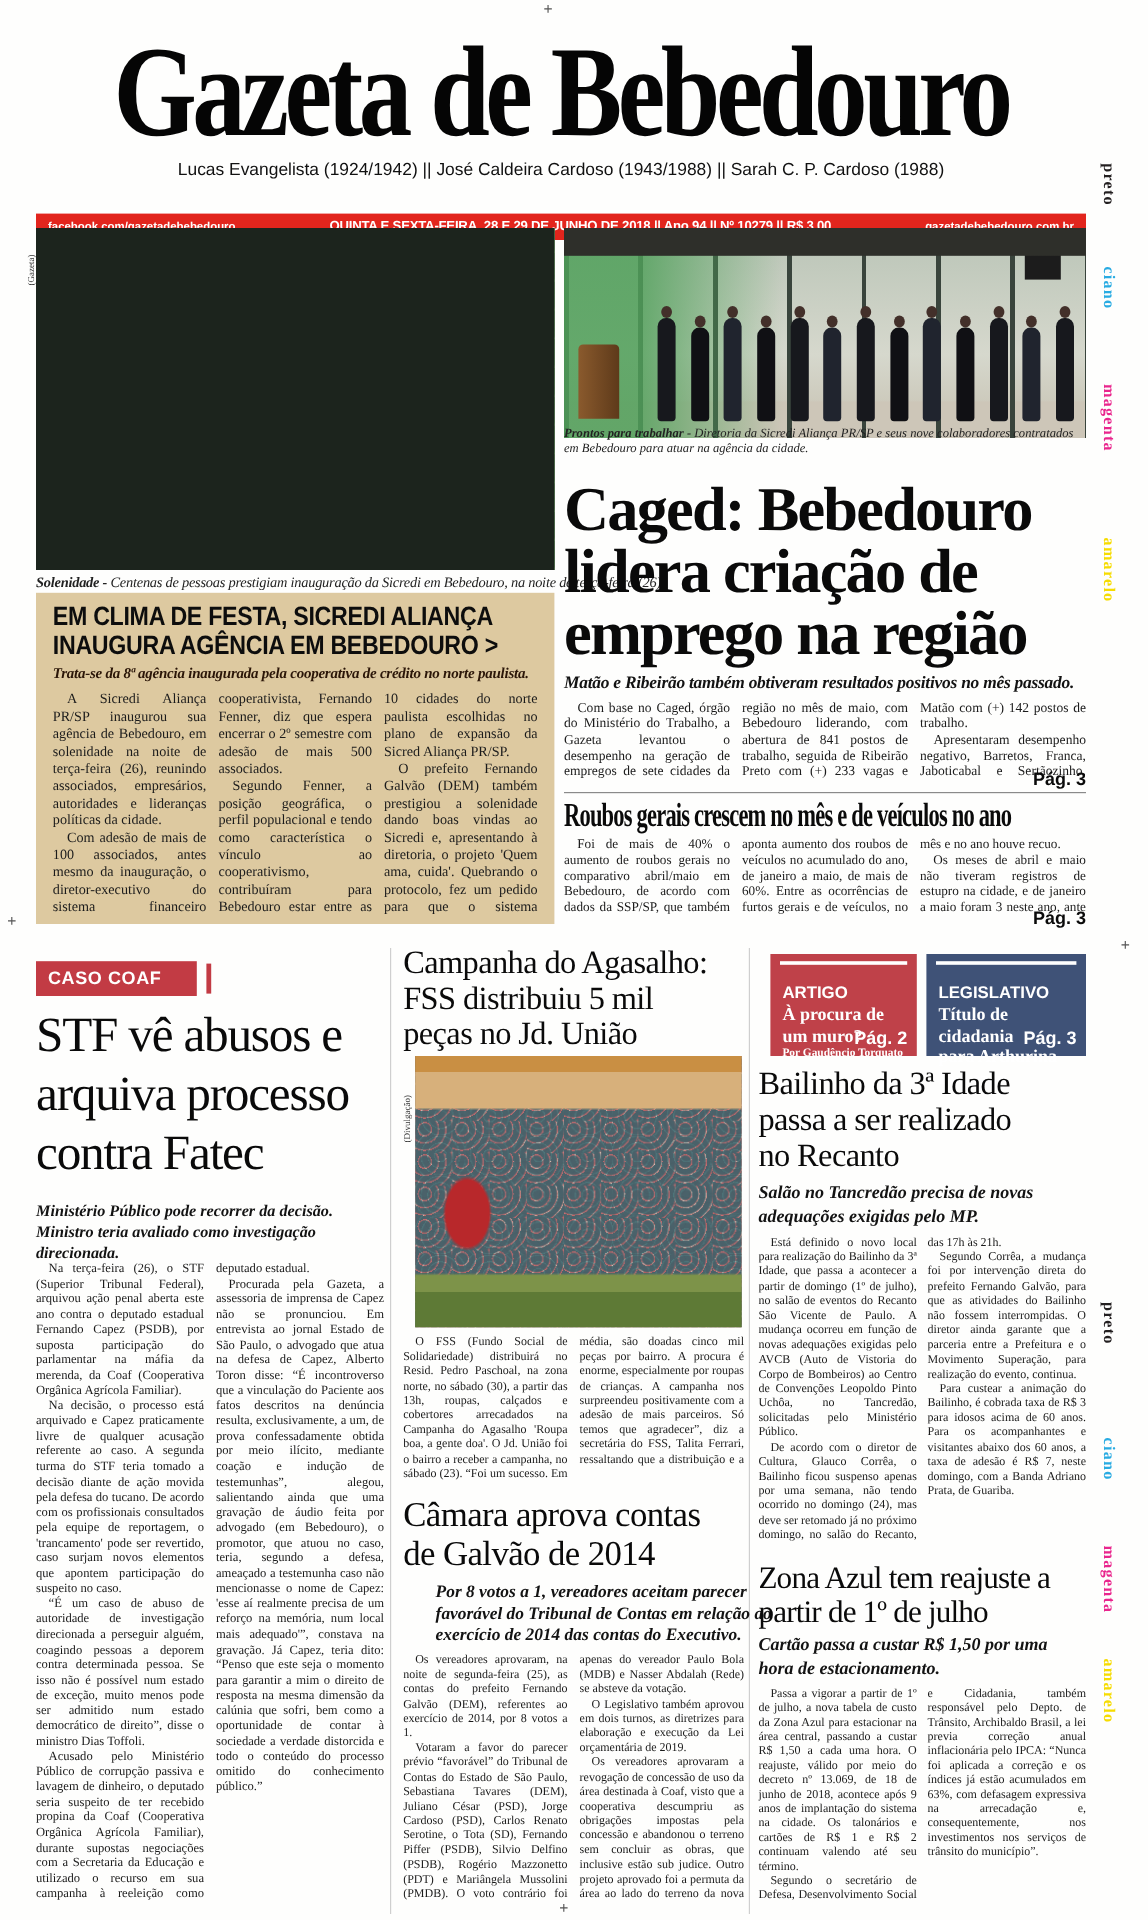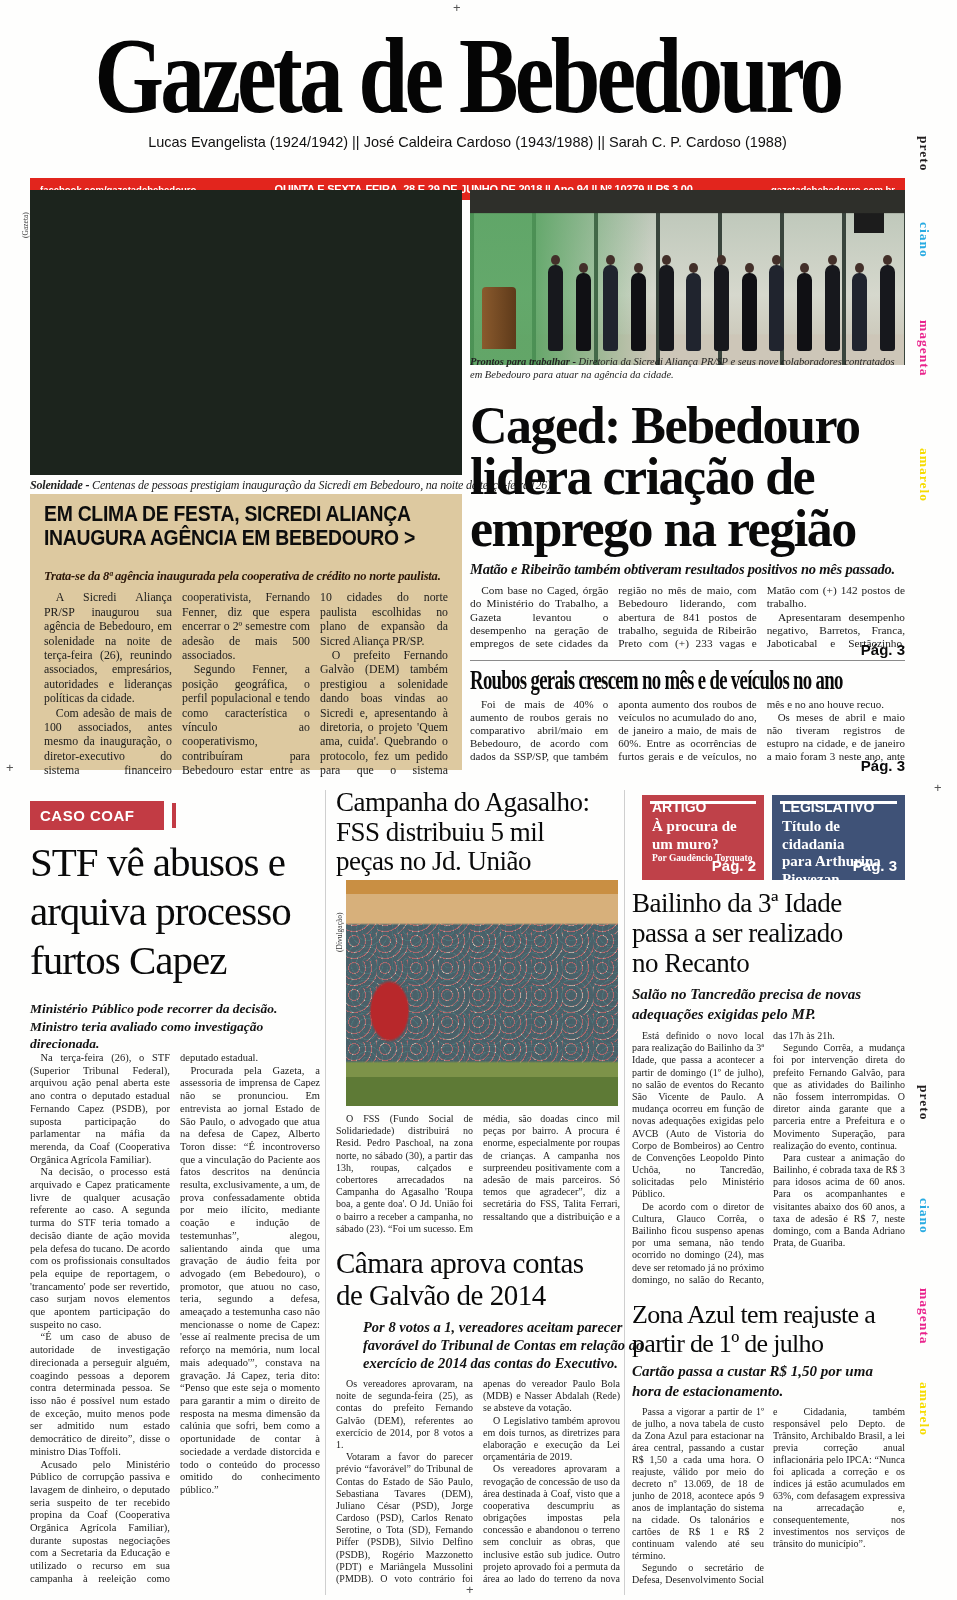--- a/index.html
+++ b/index.html
@@ -76,27 +76,27 @@
   .pag{font-family:"Liberation Sans",sans-serif;font-weight:700;font-size:15px;color:#0a0a0a;}
   .vrule{width:1px;background:#cfcfcf;}
   .hrule{height:1px;background:#8a8a8a;}
 
   
   .tanbox{box-sizing:border-box;padding:8px 14px 10px;}
   .tan-headline{font-family:"Liberation Sans",sans-serif;font-weight:700;font-size:22px;
     line-height:1.1;letter-spacing:-.3px;color:#0d0d0d;white-space:pre;
     transform:scaleX(.88);transform-origin:left top;}
   .tan-subhead{font-size:12.5px;font-weight:700;font-style:italic;color:#2b1608;
-    white-space:nowrap;letter-spacing:-.2px;margin-top:19px;}
+    white-space:nowrap;letter-spacing:-.2px;margin-top:4px;}
 
   
   .badge{box-sizing:border-box;color:#fff;font-family:"Liberation Sans",sans-serif;
     font-weight:700;font-size:15px;letter-spacing:.5px;display:flex;align-items:center;
     padding-left:10px;}
-  .infobox{box-sizing:border-box;color:#fff;padding:4px 10px 8px;}
+  .infobox{box-sizing:border-box;color:#fff;padding:24px 10px 8px;}
   .infobox::before{content:"";position:absolute;left:8px;right:8px;top:6px;height:3px;background:#fff;}
   .infobox .ib-label{font-family:"Liberation Sans",sans-serif;font-weight:700;font-size:14px;}
   .infobox .ib-title{font-weight:700;font-size:15px;line-height:1.18;margin-top:3px;}
   .infobox .ib-byline{font-size:9.5px;font-weight:700;margin-top:0;}
   .infobox .ib-pag{position:absolute;right:8px;bottom:6px;}
   .infobox .ib-pag{color:#fff;}
 </style>
 </head>
 <body>
 
@@ -177,21 +177,21 @@
 
   <div class="abs vrule" style="left:325px;top:790px;height:805px;"></div>
   <div class="abs vrule" style="left:624px;top:790px;height:805px;"></div>
 
   <div class="abs badge" style="left: 30px; top: 801px; width: 134px; height: 29px; background: rgb(194, 59, 68);">
     <span>CASO COAF</span>
   </div>
   <div class="abs" style="left: 172px; top: 803px; width: 4px; height: 25px; background: rgb(194, 59, 68);"></div>
   <div class="abs headline" style="left:30px;top:838px;width:292px;font-size:41px;line-height:1.2;letter-spacing:-1px;">STF vê abusos e
 arquiva processo
-furtos Capez</div>
+contra Fatec</div>
   <div class="abs subhead" style="left:30px;top:1000px;width:292px;font-size:13.5px;line-height:1.3;">Ministério Público pode recorrer da decisão. Ministro teria avaliado como investigação direcionada.</div>
   <div class="abs body-text" style="left:30px;top:1052px;width:290px;height:542px;column-count:2;column-gap:10px;font-size:10.5px;line-height:1.21;"> Na terça-feira (26), o STF (Superior Tribunal Federal), arquivou ação penal aberta este ano contra o deputado estadual Fernando Capez (PSDB), por suposta participação do parlamentar na máfia da merenda, da Coaf (Cooperativa Orgânica Agrícola Familiar).
  Na decisão, o processo está arquivado e Capez praticamente livre de qualquer acusação referente ao caso. A segunda turma do STF teria tomado a decisão diante de ação movida pela defesa do tucano. De acordo com os profissionais consultados pela equipe de reportagem, o 'trancamento' pode ser revertido, caso surjam novos elementos que apontem participação do suspeito no caso.
  “É um caso de abuso de autoridade de investigação direcionada a perseguir alguém, coagindo pessoas a deporem contra determinada pessoa. Se isso não é possível num estado de exceção, muito menos pode ser admitido num estado democrático de direito”, disse o ministro Dias Toffoli.
  Acusado pelo Ministério Público de corrupção passiva e lavagem de dinheiro, o deputado seria suspeito de ter recebido propina da Coaf (Cooperativa Orgânica Agrícola Familiar), durante supostas negociações com a Secretaria da Educação e utilizado o recurso em sua campanha à reeleição como deputado estadual.
  Procurada pela Gazeta, a assessoria de imprensa de Capez não se pronunciou. Em entrevista ao jornal Estado de São Paulo, o advogado que atua na defesa de Capez, Alberto Toron disse: “É incontroverso que a vinculação do Paciente aos fatos descritos na denúncia resulta, exclusivamente, a um, de prova confessadamente obtida por meio ilícito, mediante coação e indução de testemunhas”, alegou, salientando ainda que uma gravação de áudio feita por advogado (em Bebedouro), o promotor, que atuou no caso, teria, segundo a defesa, ameaçado a testemunha caso não mencionasse o nome de Capez: 'esse aí realmente precisa de um reforço na memória, num local mais adequado'”, constava na gravação. Já Capez, teria dito: “Penso que este seja o momento para garantir a mim o direito de resposta na mesma dimensão da calúnia que sofri, bem como a oportunidade de contar à sociedade a verdade distorcida e todo o conteúdo do processo omitido do conhecimento público.”</div>
 
   <div class="abs headline" style="left:336px;top:788px;width:284px;font-size:27px;line-height:1.1;">Campanha do Agasalho:
 FSS distribuiu 5 mil
 peças no Jd. União</div>

